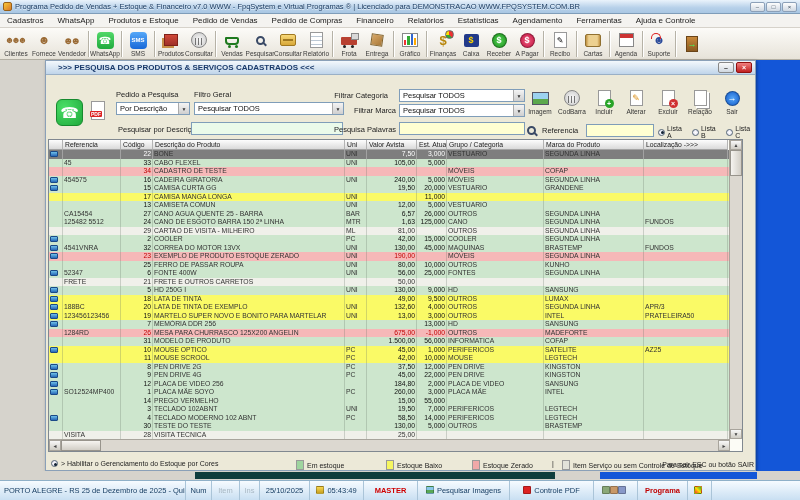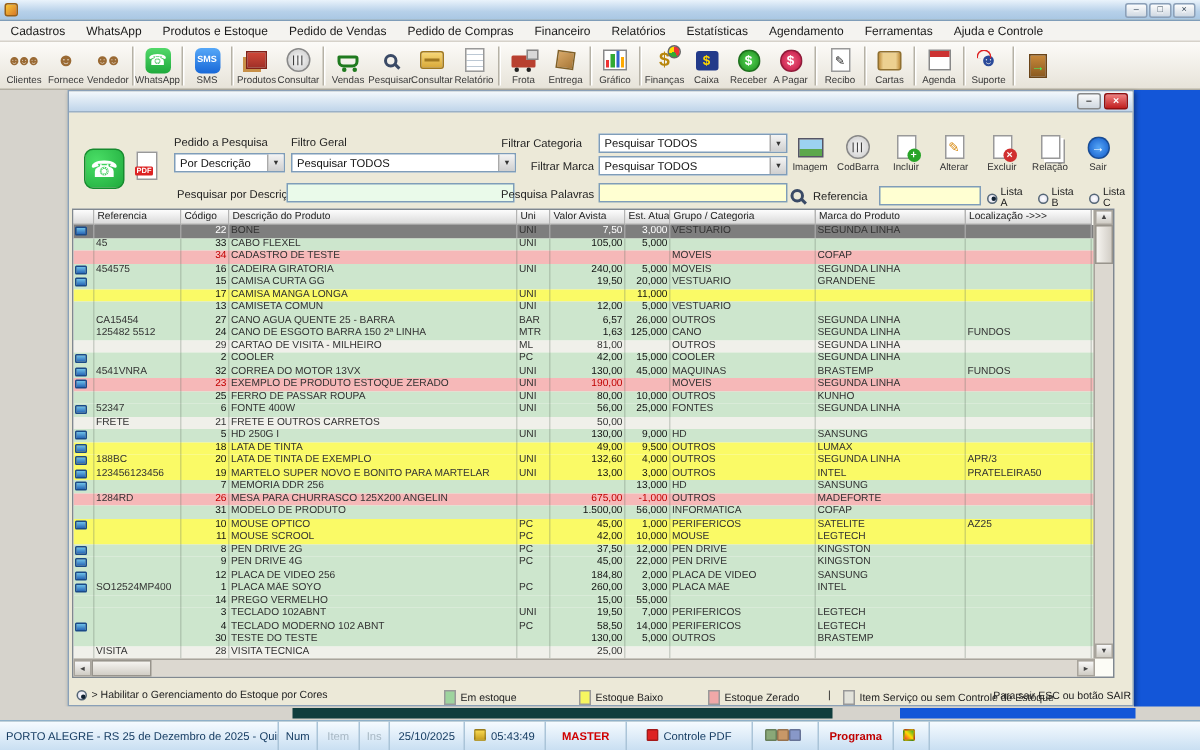--- a/index.html
+++ b/index.html
@@ -140,20 +140,21 @@
   .seg.off i{color:#a8b8c4}
   .seg.alert i{color:#d00000;font-weight:bold}
   .seg.brand i{color:#c00000;font-weight:bold}
   .sq{width:8px;height:8px;display:inline-block;border:1px solid rgba(0,0,0,.25);border-radius:1px;flex:none}
 </style>
 </head>
 <body>
 
 <div class="titlebar">
   <span class="appic"></span>
+  <span class="ttext">Programa Pedido de Vendas + Estoque &amp; Financeiro v7.0 WWW - FpqSystem e Virtual Programas ® | Licenciado para DEMONSTRACAO WWW.FPQSYSTEM.COM.BR</span>
   <span class="wbtns">
     <span class="wbtn min"></span>
     <span class="wbtn max"></span>
     <span class="wbtn close"></span>
   </span>
 </div>
 
 <div class="menubar" id="menubar">
     <span class="mi">Cadastros</span>
     <span class="mi">WhatsApp</span>
@@ -323,20 +324,21 @@
       </div>
       <div class="tl"></div>
     </div>
   </div>
 
 <div class="mdi">
   <div class="mdi-blue"></div>
 
   <div class="child">
     <div class="ctitle">
+      <span>&gt;&gt;&gt; PESQUISA DOS PRODUTOS &amp; SERVIÇOS CADASTRADOS &lt;&lt;&lt;</span>
       <span class="cbtns">
         <span class="cbtn min"></span>
         <span class="cbtn close"></span>
       </span>
     </div>
 
     <div class="cbody">
 
       <span class="bigwa"><span class="badge">☎</span></span>
       <span class="bigpdf"><span class="pdfic"><b>PDF</b></span></span>
@@ -917,20 +919,24 @@
     <div class="seg" style="width: 50px;">
       <i>25/10/2025</i>
     </div>
     <div class="seg" style="width: 54px;">
       <b class="sic"><b class="sq" style="background:linear-gradient(#f8d850,#c8a020)"></b></b>
       <i>05:43:49</i>
     </div>
     <div class="seg alert" style="width: 54px;">
       <i>MASTER</i>
     </div>
+    <div class="seg" style="width: 92px;">
+      <b class="sic"><b class="sq" style="background:linear-gradient(#88c8e8 50%,#58a858 50%)"></b></b>
+      <i>Pesquisar Imagens</i>
+    </div>
     <div class="seg" style="width: 84px;">
       <b class="sic"><b class="sq" style="background:#d22"></b></b>
       <i>Controle PDF</i>
     </div>
     <div class="seg" style="width: 44px;">
       <b class="sic"><b class="sq" style="background:#8aa878"></b><b class="sq" style="background:#c89868"></b><b class="sq" style="background:#8898c8"></b></b>
       <i></i>
     </div>
     <div class="seg brand" style="width: 50px;">
       <i>Programa</i>

